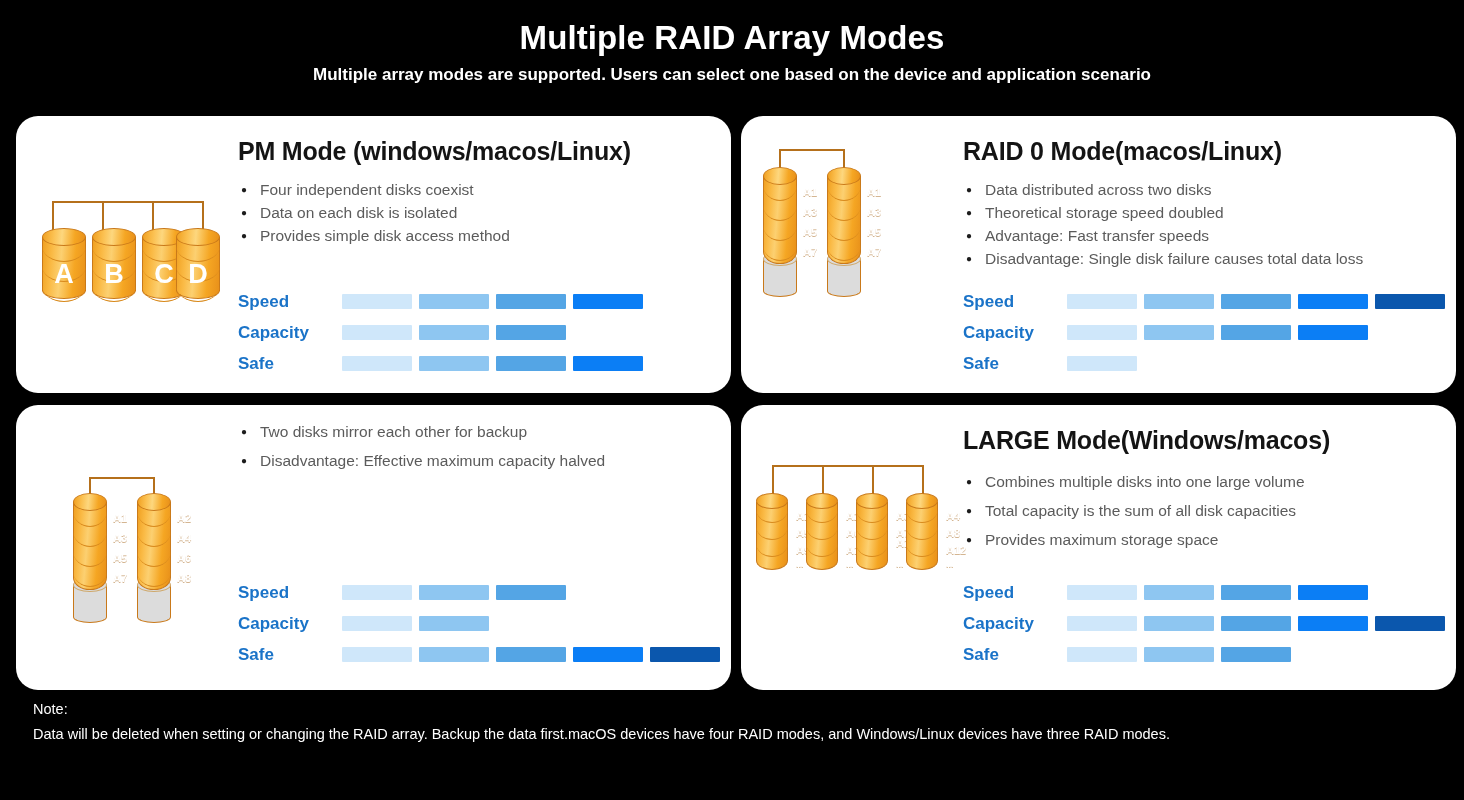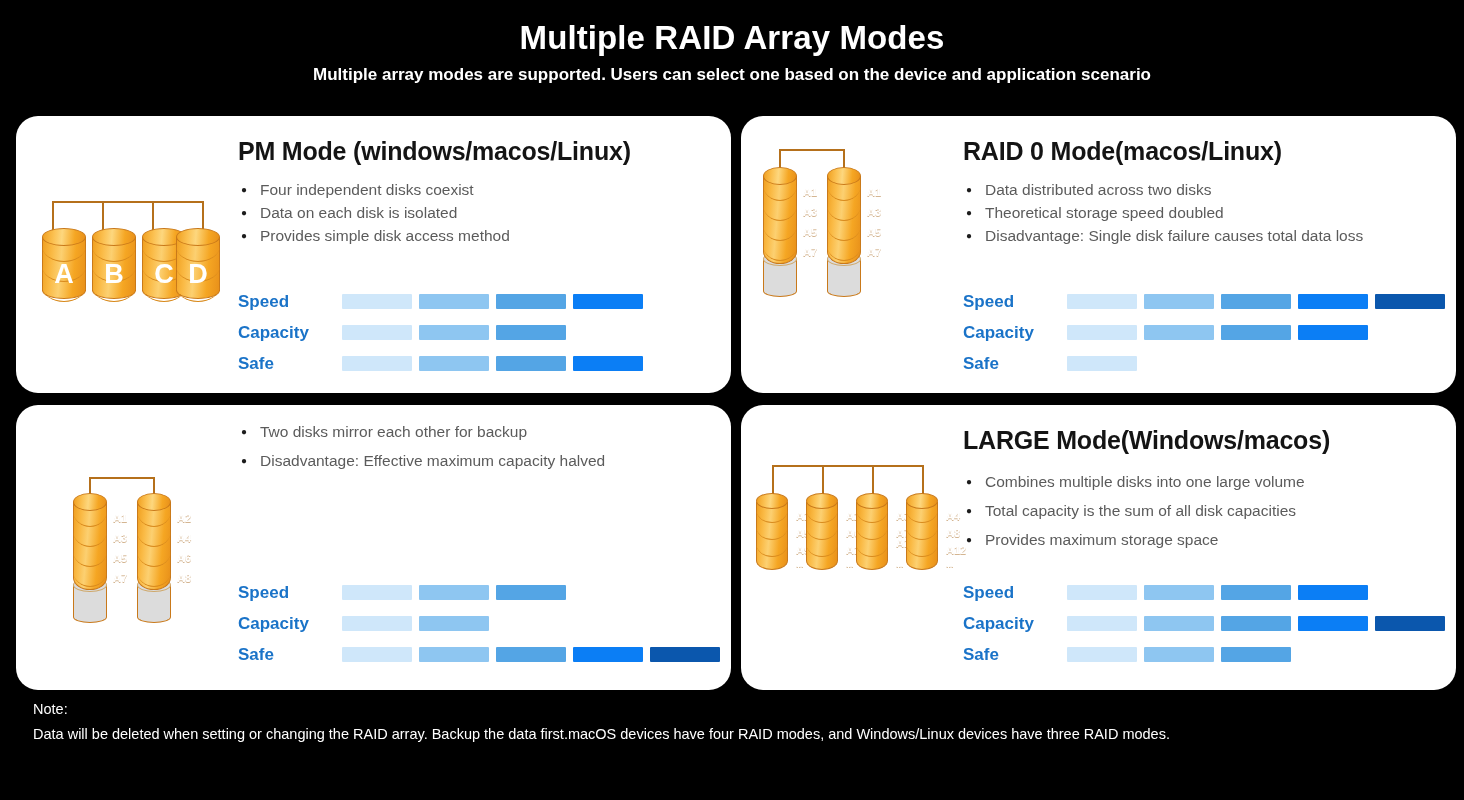--- a/index.html
+++ b/index.html
@@ -313,20 +313,21 @@
             <div class="blk" style="top:59px;">A5</div>
             <div class="blk" style="top:79px;">A7</div>
           </div>
         </div>
 
         <div class="content">
           <div class="card-title">RAID 0 Mode(macos/Linux)</div>
           <ul class="bullets">
             <li>Data distributed across two disks</li>
             <li>Theoretical storage speed doubled</li>
+            <li>Advantage: Fast transfer speeds</li>
             <li>Disadvantage: Single disk failure causes total data loss</li>
           </ul>
           <div class="ratings" style="top:170px;">
             <div class="rrow">
               <div class="rlabel">Speed</div>
               <div class="bars">
                   <div class="seg" style="background: rgb(207, 231, 250);"></div>
                   <div class="seg" style="background: rgb(142, 198, 241);"></div>
                   <div class="seg" style="background: rgb(84, 165, 229);"></div>
                   <div class="seg" style="background: rgb(11, 126, 245);"></div>

